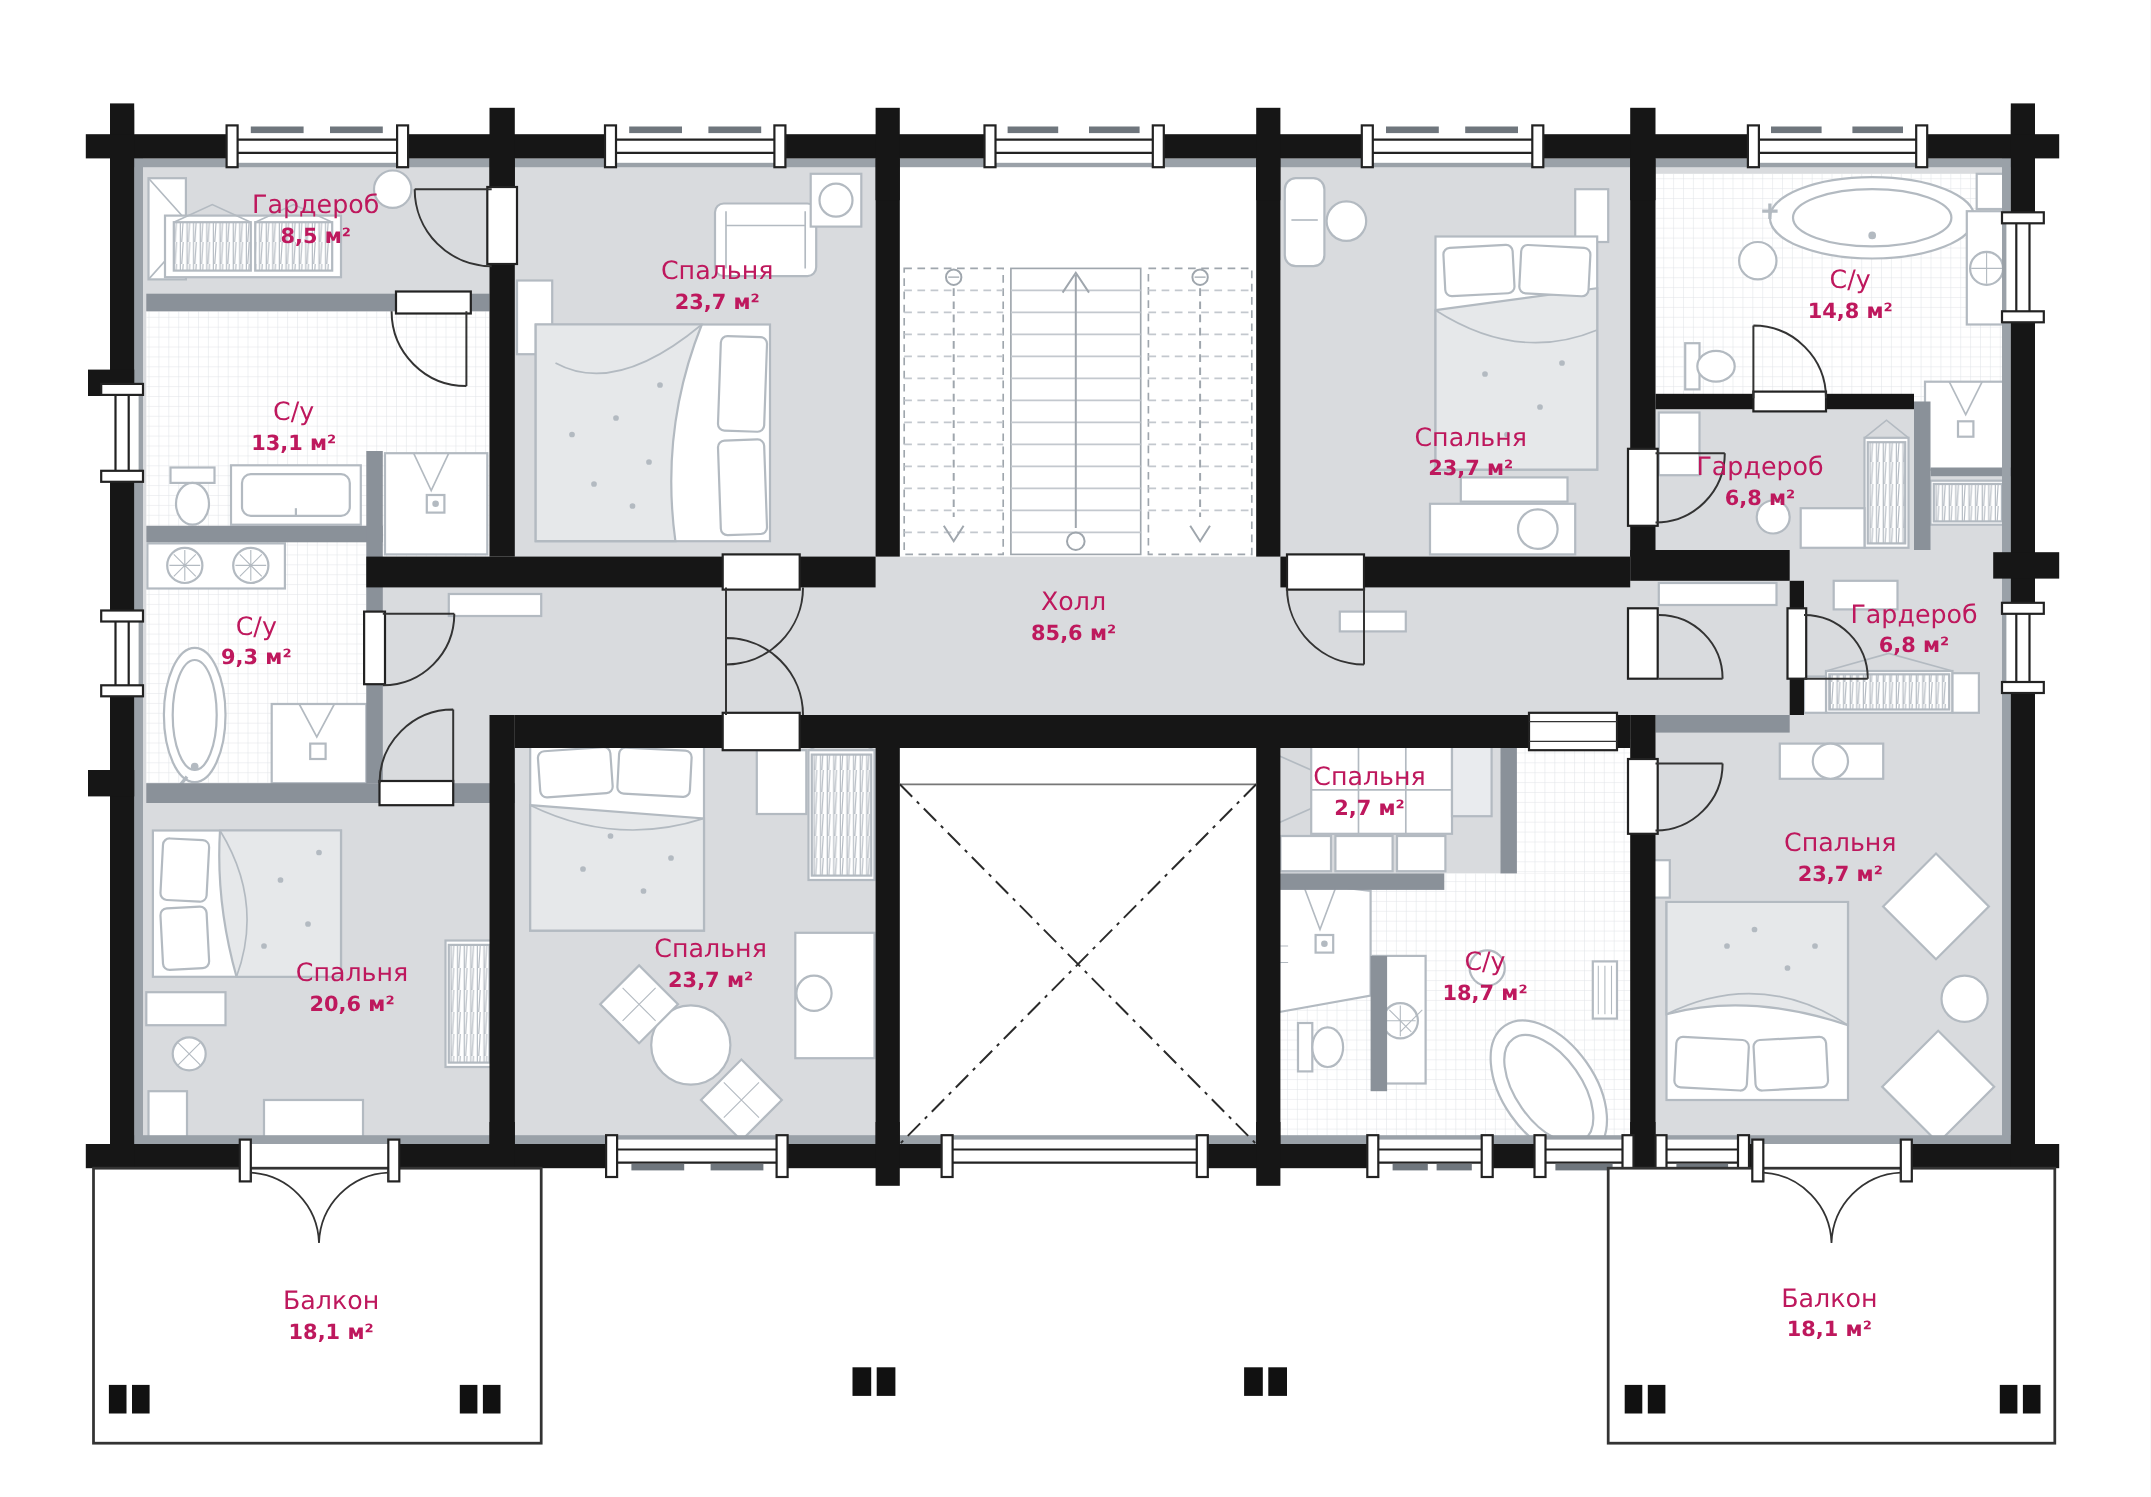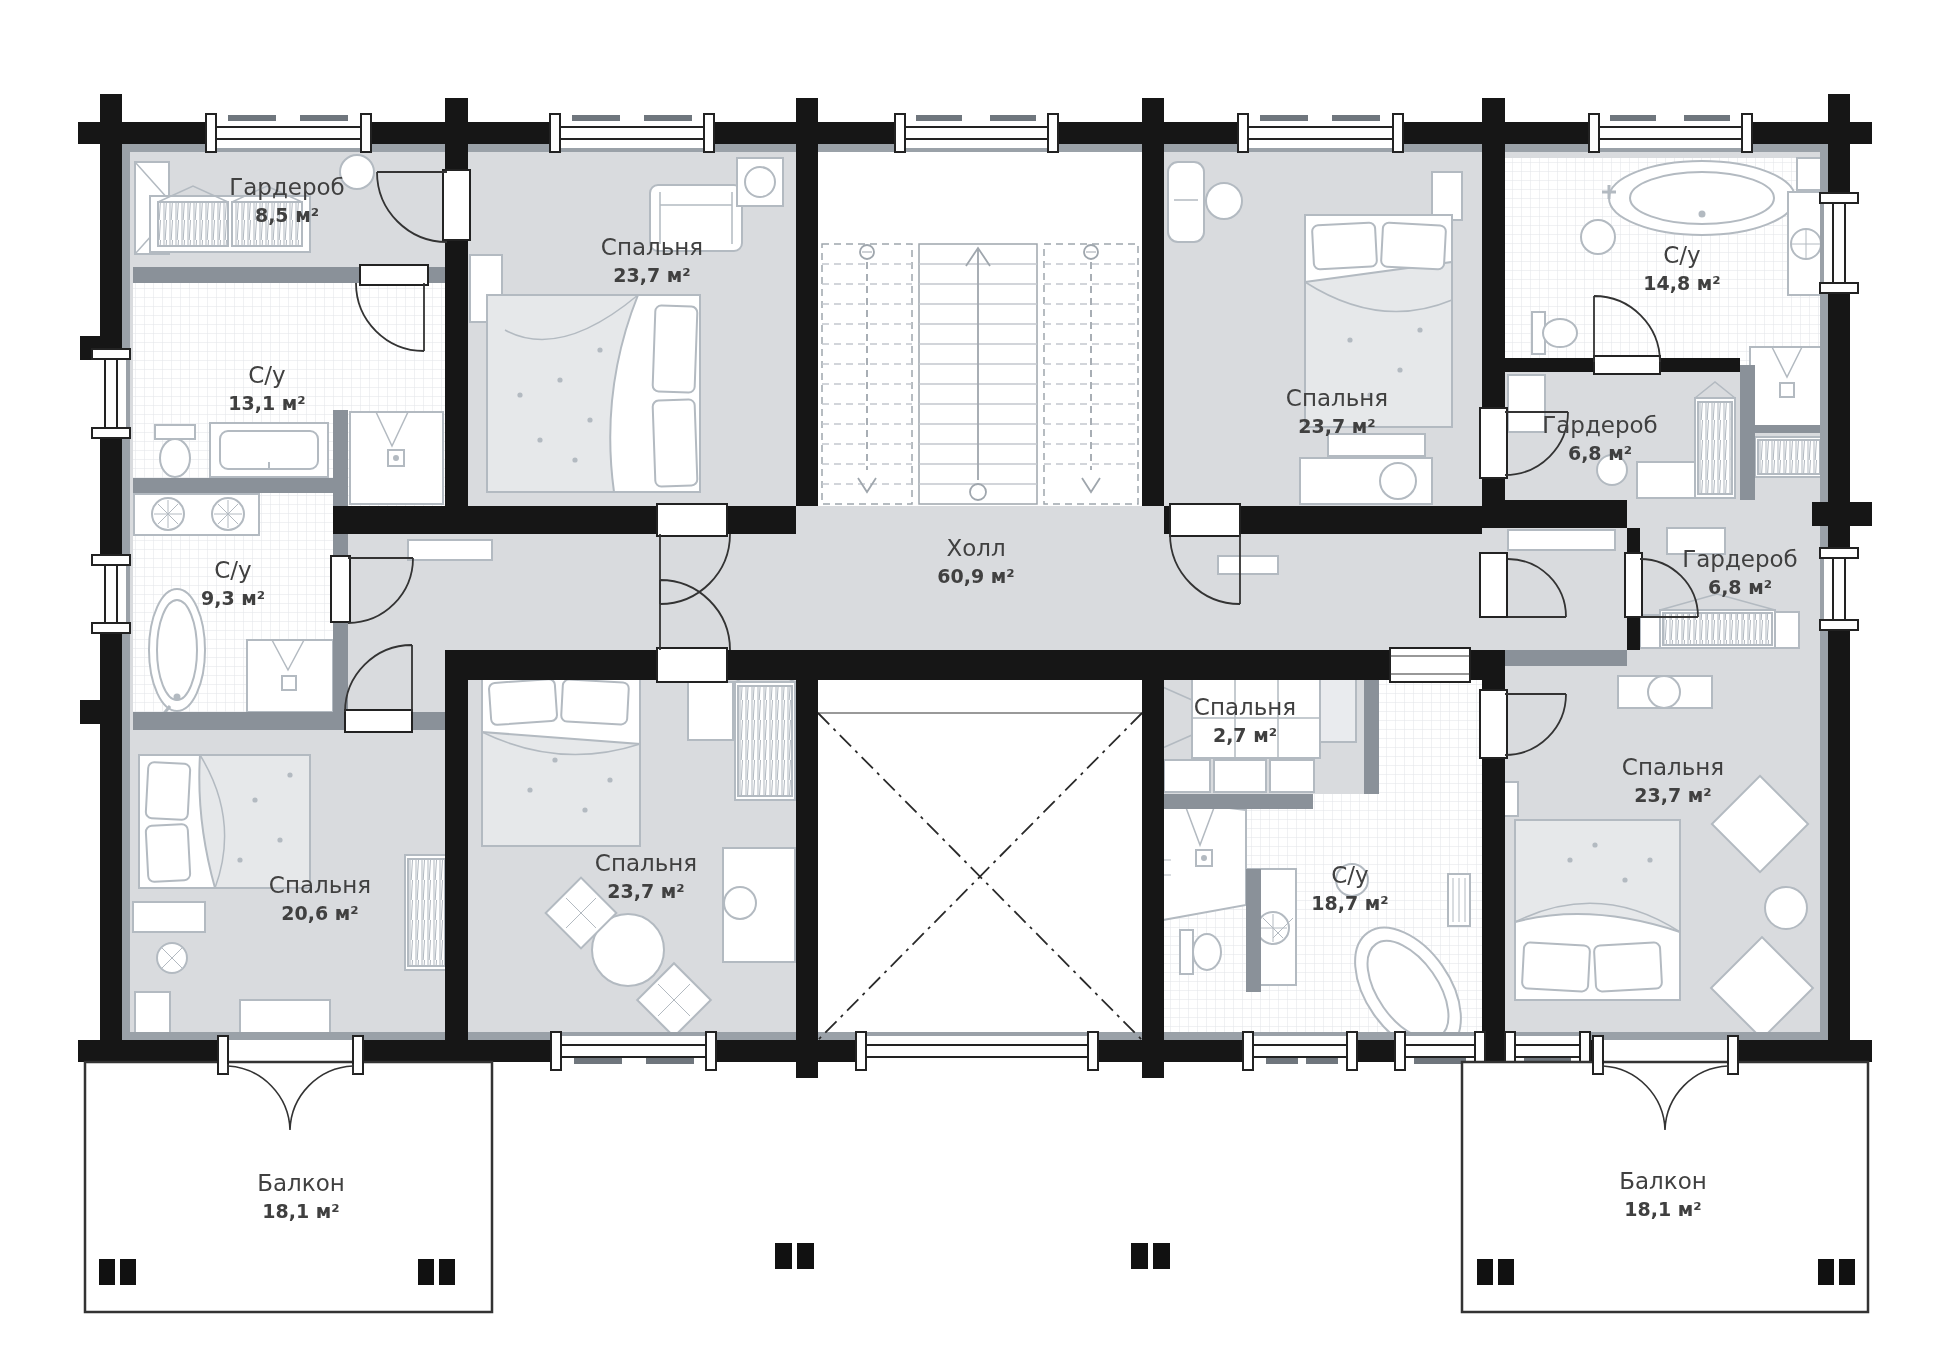--- a/index.html
+++ b/index.html
@@ -1,19 +1,19 @@
 <!DOCTYPE html>
 <html><head>
 <meta charset="utf-8">
 <style>
   html,body{margin:0;padding:0;background:#fff;}
   #plan{position:relative;width:1955px;height:1361px;background:#fff;overflow:hidden;
         font-family:"DejaVu Sans","Liberation Sans",sans-serif;}
   #plan svg{position:absolute;left:0;top:0;}
-  .room-label{position:absolute;transform:translateX(-50%);text-align:center;color:#404040;white-space:nowrap;pointer-events:none;}
+  .room-label{position:absolute;transform:translateX(-50%);text-align:center;color:#be185d;white-space:nowrap;pointer-events:none;}
   .room-label .rn{font-size:23px;line-height:30px;}
   .room-label .ra{font-size:19px;line-height:26px;font-weight:bold;}
 </style>
 </head>
 <body>
 
 <div id="plan">
 <svg width="1955" height="1361" viewBox="0 0 1955 1361">
 <defs>
   <pattern id="tiles" width="9" height="9" patternUnits="userSpaceOnUse">
@@ -538,21 +538,21 @@
 <div class="room-label" style="left:267px;top:360px">
   <div class="rn">С/у</div>
   <div class="ra">13,1 м²</div>
 </div>
 <div class="room-label" style="left:652px;top:232px">
   <div class="rn">Спальня</div>
   <div class="ra">23,7 м²</div>
 </div>
 <div class="room-label" style="left:976px;top:533px">
   <div class="rn">Холл</div>
-  <div class="ra">60,9 м²</div>
+  <div class="ra">85,6 м²</div>
 </div>
 <div class="room-label" style="left:1337px;top:383px">
   <div class="rn">Спальня</div>
   <div class="ra">23,7 м²</div>
 </div>
 <div class="room-label" style="left:1682px;top:240px">
   <div class="rn">С/у</div>
   <div class="ra">14,8 м²</div>
 </div>
 <div class="room-label" style="left:1600px;top:410px">

